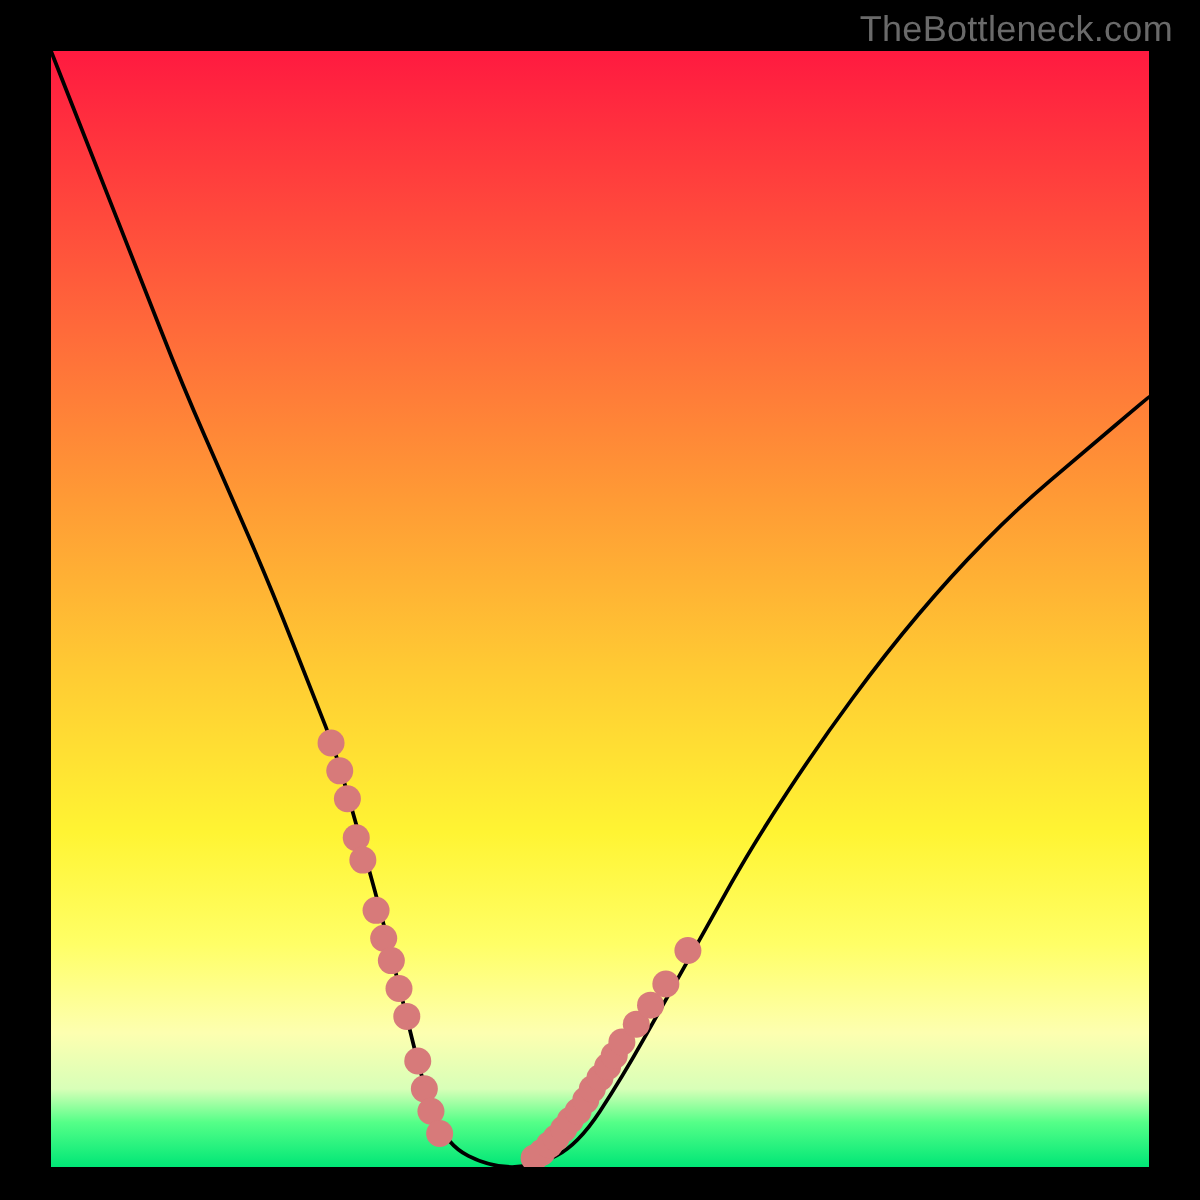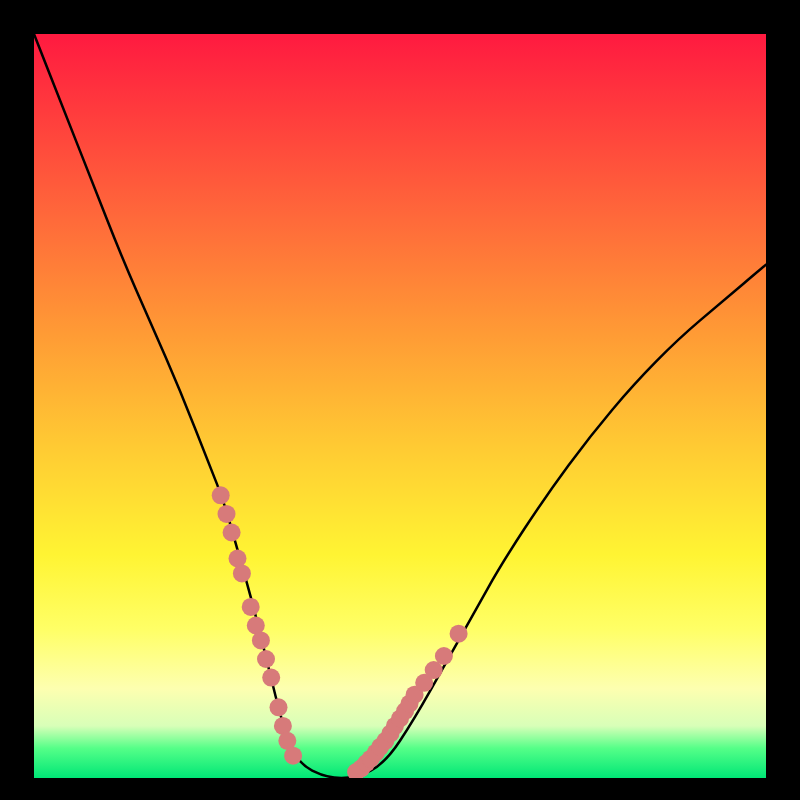--- a/index.html
+++ b/index.html
@@ -55,20 +55,21 @@
     left: 0;
     top: 0;
     width: 732px;
     height: 744px;
   }
 </style>
 </head>
 <body>
 
 <div class="frame">
+  <div class="watermark">TheBottleneck.com</div>
   <div class="plot">
     <svg class="curve" viewBox="0 0 732 744" preserveAspectRatio="none">
       <path id="curve-path" fill="none" stroke-width="2.5" d="M 0.0 0.0 Q 0.0 0.0 14.6 37.2 Q 29.3 74.4 43.9 111.6 Q 58.6 148.8 73.2 186.0 Q 87.8 223.2 102.5 256.7 Q 117.1 290.2 131.8 323.6 Q 146.4 357.1 161.0 394.3 Q 175.7 431.5 183.0 450.1 Q 190.3 468.7 197.6 494.8 Q 205.0 520.8 212.3 546.8 Q 219.6 572.9 226.9 602.6 Q 234.2 632.4 241.6 662.2 Q 248.9 691.9 256.2 710.5 Q 263.5 729.1 278.2 736.6 Q 292.8 744.0 307.4 744.0 Q 322.1 744.0 336.7 736.6 Q 351.4 729.1 366.0 706.8 Q 380.6 684.5 395.3 658.4 Q 409.9 632.4 424.6 606.4 Q 439.2 580.3 453.8 554.3 Q 468.5 528.2 490.4 494.8 Q 512.4 461.3 534.4 431.5 Q 556.3 401.8 578.3 375.7 Q 600.2 349.7 622.2 327.4 Q 644.2 305.0 666.1 286.4 Q 688.1 267.8 710.0 249.2 T 732.0 230.6" stroke="#000000"></path>
       <g id="dots-left">
           <circle cx="186.7" cy="461.3" r="9" fill="#d77a7a"></circle>
           <circle cx="192.5" cy="479.9" r="9" fill="#d77a7a"></circle>
           <circle cx="197.6" cy="498.5" r="9" fill="#d77a7a"></circle>
           <circle cx="203.5" cy="524.5" r="9" fill="#d77a7a"></circle>
           <circle cx="207.9" cy="539.4" r="9" fill="#d77a7a"></circle>
           <circle cx="216.7" cy="572.9" r="9" fill="#d77a7a"></circle>

